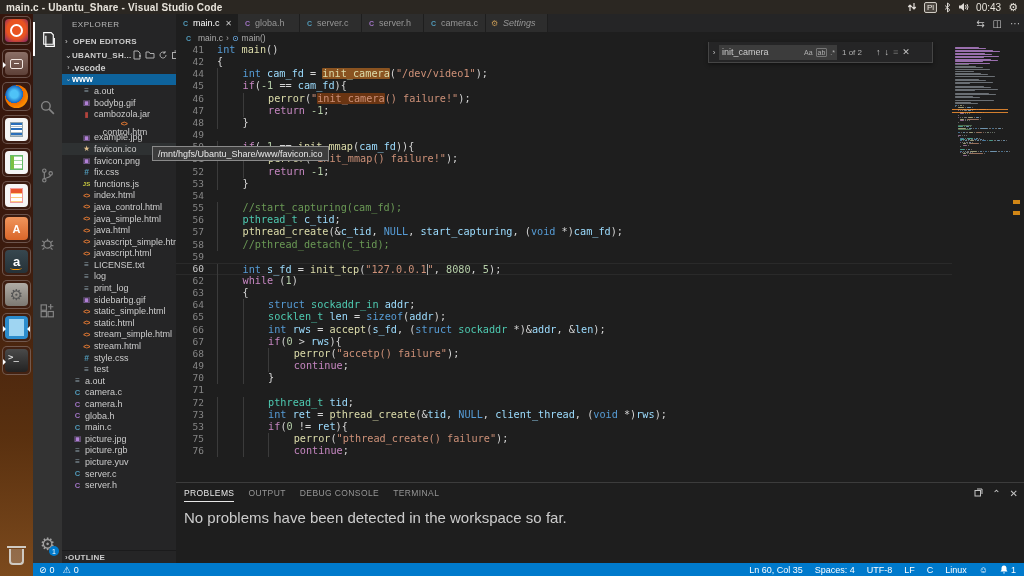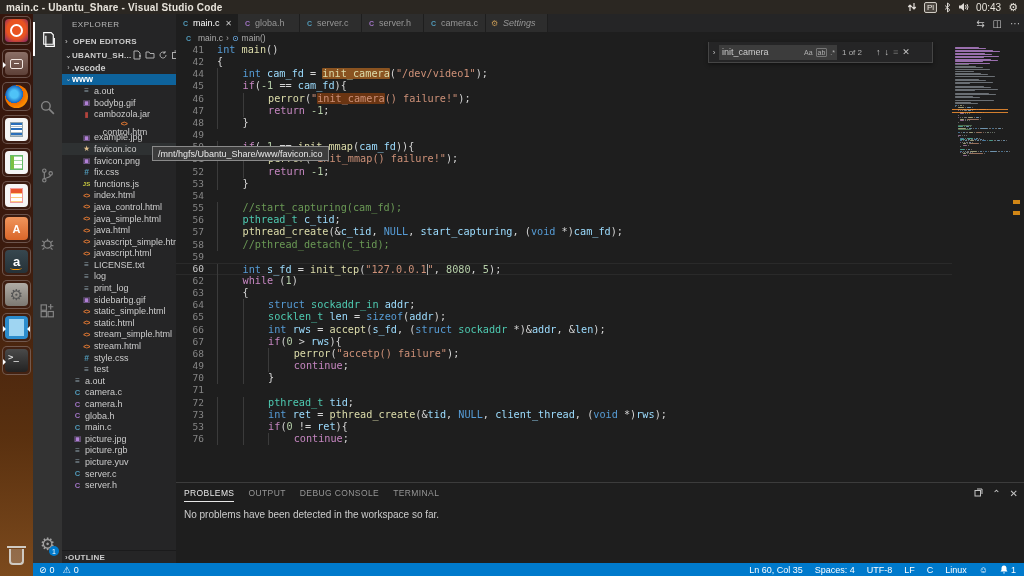--- a/index.html
+++ b/index.html
@@ -142,21 +142,21 @@
 
   
   .tooltip{position:absolute;left:152px;top:146px;height:15px;background:#3c3c3c;border:1px solid #8a8a8a;
     color:#e8e8e8;font-size:9px;display:flex;align-items:center;padding:0 5px;z-index:50;white-space:nowrap;}
 
   
   .panel{position:absolute;left:0;top:468px;width:848px;height:81px;background:#1e1e1e;border-top:1px solid #3c3c3c;}
   .panel-tabs{display:flex;gap:14px;padding:5px 0 0 8px;font-size:8.5px;letter-spacing:.4px;color:#969696;}
   .panel-tab{padding-bottom:3px;}
   .panel-tab.active{color:#e7e7e7;border-bottom:1px solid #e7e7e7;}
-  .panel-msg{font-size:10px;color:#cccccc;padding:7px 0 0 8px;}
+  .panel-msg{font-size:15px;color:#cccccc;padding:7px 0 0 8px;}
   .panel-filter{position:absolute;right:58px;top:3px;width:266px;height:14px;background:#3c3c3c;color:#818181;
     font-size:8.5px;display:flex;align-items:center;padding:0 4px;}
   .panel-filter .funnel{margin-left:auto;}
   .panel-icons{position:absolute;right:6px;top:3px;display:flex;gap:9px;align-items:center;color:#c5c5c5;font-size:10px;height:14px;}
 
   
   .status-bar{position:absolute;left:33px;bottom:0;width:991px;height:13px;background:#007acc;color:#ffffff;
     display:flex;align-items:center;font-size:9px;z-index:45;}
   .sb-left{display:flex;align-items:center;gap:8px;padding-left:6px;}
   .sb-right{margin-left:auto;display:flex;align-items:center;gap:12px;padding-right:8px;}
@@ -604,20 +604,21 @@
         <div class="code-line"><span class="gutter">65</span><span class="lc"><span class="ind">    </span><span class="ind">    </span><span class="tk-typename">socklen_t</span><span class="tk-plain"> </span><span class="tk-var">len</span><span class="tk-plain"> = </span><span class="tk-type">sizeof</span><span class="tk-plain">(</span><span class="tk-var">addr</span><span class="tk-plain">);</span></span></div>
         <div class="code-line"><span class="gutter">66</span><span class="lc"><span class="ind">    </span><span class="ind">    </span><span class="tk-type">int</span><span class="tk-plain"> </span><span class="tk-var">rws</span><span class="tk-plain"> = </span><span class="tk-fn">accept</span><span class="tk-plain">(</span><span class="tk-var">s_fd</span><span class="tk-plain">, (</span><span class="tk-type">struct</span><span class="tk-plain"> </span><span class="tk-typename">sockaddr</span><span class="tk-plain"> *)&amp;</span><span class="tk-var">addr</span><span class="tk-plain">, &amp;</span><span class="tk-var">len</span><span class="tk-plain">);</span></span></div>
         <div class="code-line"><span class="gutter">67</span><span class="lc"><span class="ind">    </span><span class="ind">    </span><span class="tk-kw">if</span><span class="tk-plain">(</span><span class="tk-num">0</span><span class="tk-plain"> &gt; </span><span class="tk-var">rws</span><span class="tk-plain">){</span></span></div>
         <div class="code-line"><span class="gutter">68</span><span class="lc"><span class="ind">    </span><span class="ind">    </span><span class="ind">    </span><span class="tk-fn">perror</span><span class="tk-plain">(</span><span class="tk-str">"accetp() failure"</span><span class="tk-plain">);</span></span></div>
         <div class="code-line"><span class="gutter">49</span><span class="lc"><span class="ind">    </span><span class="ind">    </span><span class="ind">    </span><span class="tk-kw">continue</span><span class="tk-plain">;</span></span></div>
         <div class="code-line"><span class="gutter">70</span><span class="lc"><span class="ind">    </span><span class="ind">    </span><span class="tk-plain">}</span></span></div>
         <div class="code-line"><span class="gutter">71</span><span class="lc"></span></div>
         <div class="code-line"><span class="gutter">72</span><span class="lc"><span class="ind">    </span><span class="ind">    </span><span class="tk-typename">pthread_t</span><span class="tk-plain"> </span><span class="tk-var">tid</span><span class="tk-plain">;</span></span></div>
         <div class="code-line"><span class="gutter">73</span><span class="lc"><span class="ind">    </span><span class="ind">    </span><span class="tk-type">int</span><span class="tk-plain"> </span><span class="tk-var">ret</span><span class="tk-plain"> = </span><span class="tk-fn">pthread_create</span><span class="tk-plain">(&amp;</span><span class="tk-var">tid</span><span class="tk-plain">, </span><span class="tk-const">NULL</span><span class="tk-plain">, </span><span class="tk-var">client_thread</span><span class="tk-plain">, (</span><span class="tk-type">void</span><span class="tk-plain"> *)</span><span class="tk-var">rws</span><span class="tk-plain">);</span></span></div>
         <div class="code-line"><span class="gutter">53</span><span class="lc"><span class="ind">    </span><span class="ind">    </span><span class="tk-kw">if</span><span class="tk-plain">(</span><span class="tk-num">0</span><span class="tk-plain"> != </span><span class="tk-var">ret</span><span class="tk-plain">){</span></span></div>
+        <div class="code-line"><span class="gutter">75</span><span class="lc"><span class="ind">    </span><span class="ind">    </span><span class="ind">    </span><span class="tk-fn">perror</span><span class="tk-plain">(</span><span class="tk-str">"pthread_create() failure"</span><span class="tk-plain">);</span></span></div>
         <div class="code-line"><span class="gutter">76</span><span class="lc"><span class="ind">    </span><span class="ind">    </span><span class="ind">    </span><span class="tk-kw">continue</span><span class="tk-plain">;</span></span></div>
       </div>
     <div class="minimap">
         <div class="mm-row">
           <span class="mm-seg" style="width: 24px; background: rgb(154, 111, 174);"></span>
         </div>
         <div class="mm-row">
           <span class="mm-seg" style="width: 31px; background: rgb(154, 111, 174);"></span>
         </div>
         <div class="mm-row">

